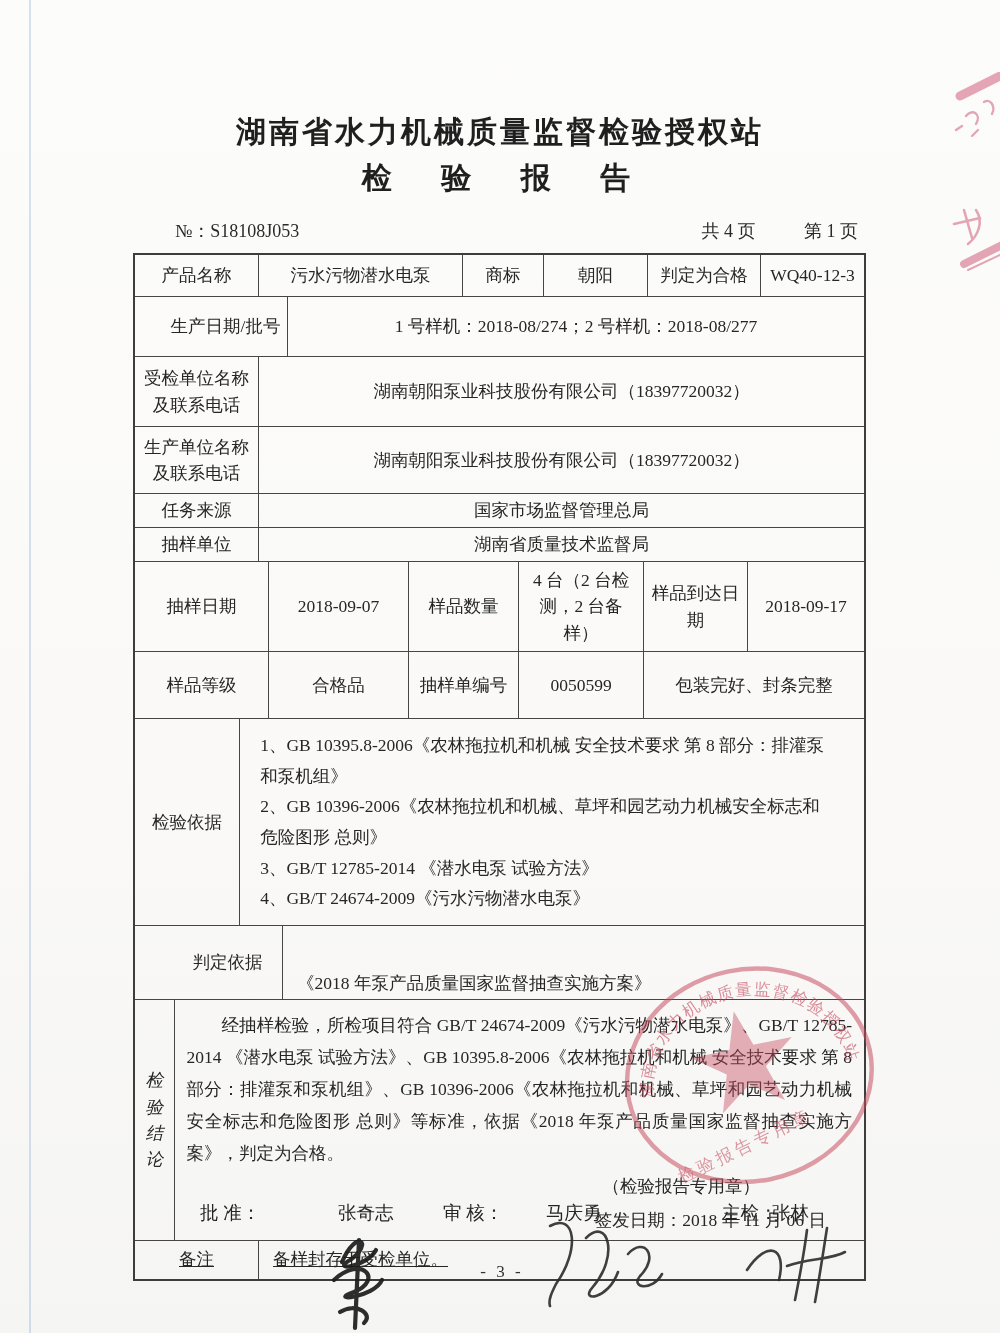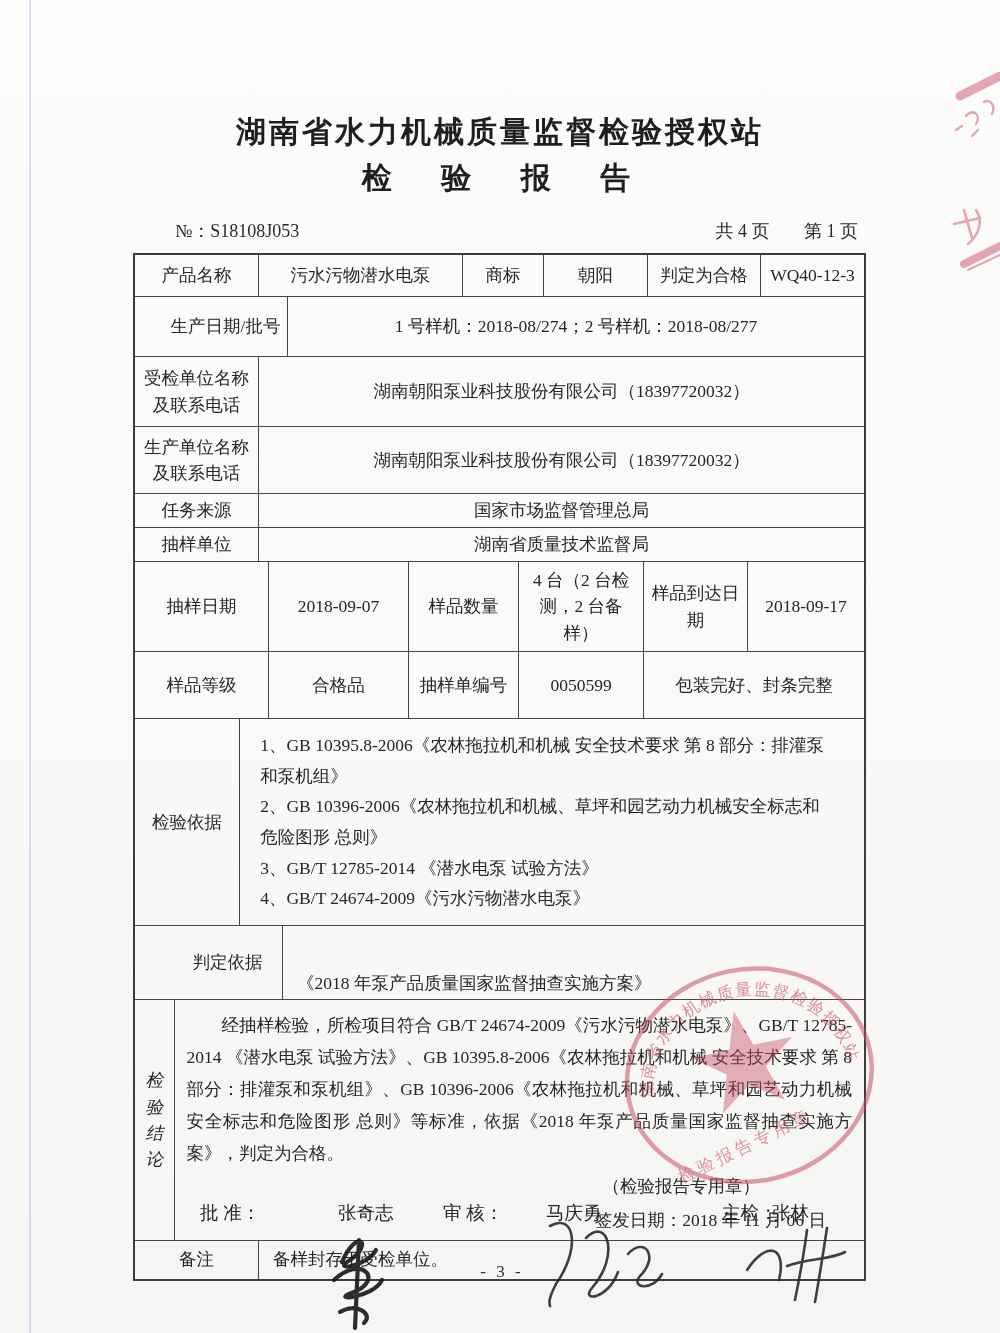--- a/index.html
+++ b/index.html
@@ -14,21 +14,21 @@
   .scan-line-left{ position:absolute; left:29px; top:0; width:2px; height:100%;
     background:rgba(130,160,210,.30); }
 
   
   .org-title{ position:absolute; top:112px; left:0; width:100%; text-align:center;
     font-size:30px; font-weight:bold; letter-spacing:3px; color:#1f1f1f; }
   .report-title{ position:absolute; top:158px; left:0; width:100%; text-align:center;
     font-size:30px; font-weight:bold; letter-spacing:8px; word-spacing:26px; color:#1f1f1f; }
   .meta-row{ position:absolute; top:219px; left:175px; right:142px;
     display:flex; justify-content:space-between; font-size:18px; color:#2a2a2a; }
-  .meta-pages span{ margin-left:30px; }
+  .meta-pages span{ margin-left:44px; }
 
   
   .report-table{ position:absolute; left:133px; top:253px; width:733px;
     border:2px solid #3d3d3d; background:transparent; }
   .trow{ display:flex; border-bottom:1.6px solid #464646; }
   .trow:last-child{ border-bottom:none; }
   .tcell{ border-right:1.6px solid #464646; display:flex; flex-direction:column;
     align-items:center; justify-content:center; text-align:center;
     padding:3px 6px; font-size:17.5px; line-height:1.5; }
   .tcell:last-child{ border-right:none; }
@@ -142,21 +142,21 @@
 
     <div class="trow" style="min-height:222px;">
       <div class="tcell" style="width:124px;font-style:italic;">检验结论</div>
       <div class="tcell grow conclusion-cell">
         <div class="conclusion-par">经抽样检验，所检项目符合 GB/T 24674-2009《污水污物潜水电泵》、GB/T 12785-2014 《潜水电泵 试验方法》、GB 10395.8-2006《农林拖拉机和机械 安全技术要求 第 8 部分：排灌泵和泵机组》、GB 10396-2006《农林拖拉机和机械、草坪和园艺动力机械安全标志和危险图形 总则》等标准，依据《2018 年泵产品质量国家监督抽查实施方案》，判定为合格。</div>
         <div class="stamp-note">（检验报告专用章）</div>
         <div class="issue-date">签发日期：2018 年 11 月 06 日</div>
       </div>
     </div>
 
-    <div class="trow" style="min-height:38px;">
+    <div class="trow" style="min-height:38px;text-decoration:underline;">
       <div class="tcell" style="width:124px;">备注</div>
       <div class="tcell grow left" style="justify-content:center;">备样封存于受检单位。</div>
     </div>
   </div>
 
   <div class="approval-line">
     <span style="left:200px;">批 准：</span>
     <span style="left:338px;">张奇志</span>
     <span style="left:443px;">审 核：</span>
     <span style="left:546px;">马庆勇</span>

